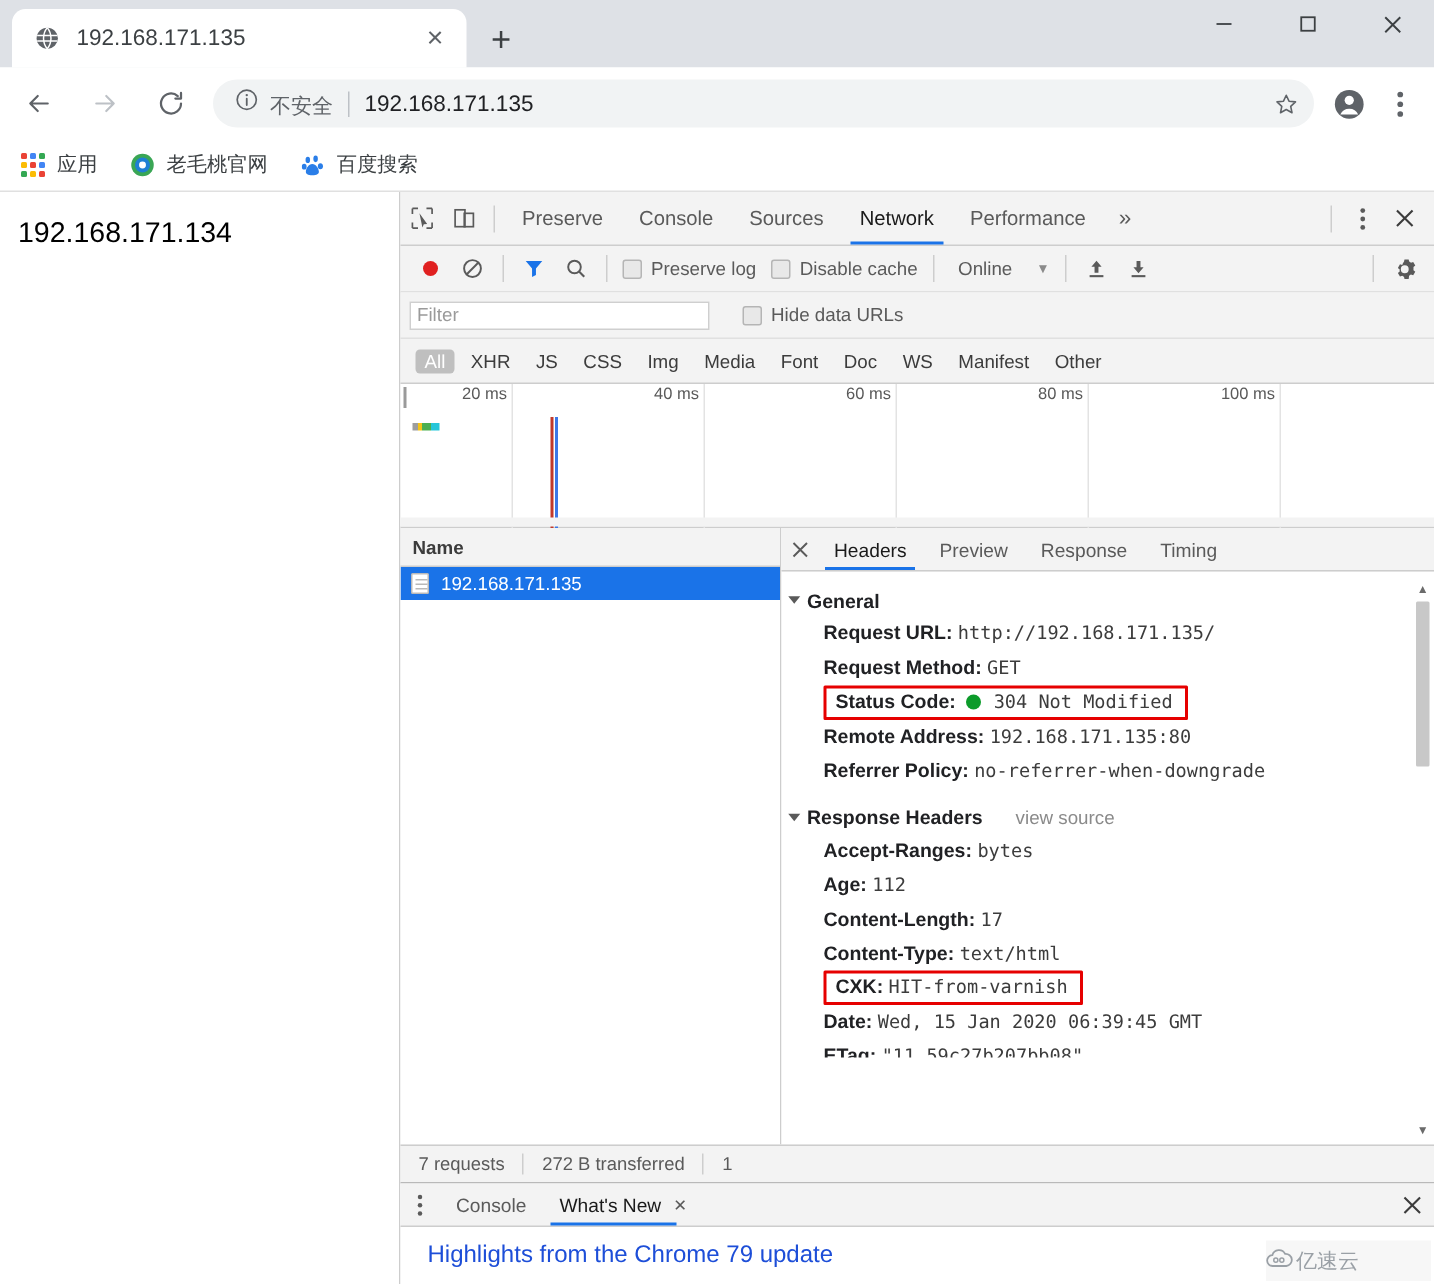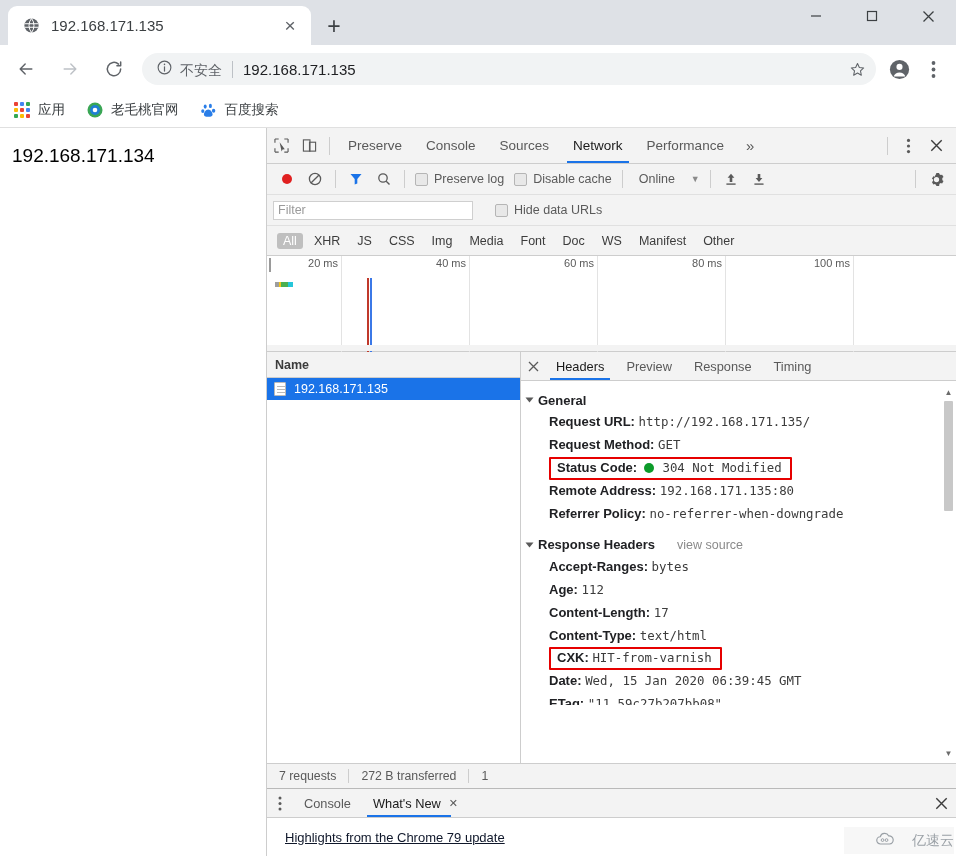--- a/index.html
+++ b/index.html
@@ -231,25 +231,25 @@
                  border-bottom: 1px solid #cdcdcd; }
   .drw-kebab { width: 26px; display:flex; align-items:center; justify-content:center; color:#5a5a5a; cursor:pointer; }
   .dwtab { padding: 0 11px; display:flex; align-items:center; font-size:12.8px; color:#5a5a5a;
            cursor:pointer; position:relative; }
   .dwtab.active { color:#1a1a1a; }
   .dwtab.active::after { content:''; position:absolute; left:5px; right:18px; bottom:0; height:2px; background:#1a73e8; }
   .dwtab .x { margin-left: 8px; font-size: 11px; color:#5a5a5a; }
   .drw-close { margin-left:auto; width:30px; display:flex; align-items:center; justify-content:center;
                color:#3c3c3c; font-size:16px; cursor:pointer; }
   .drawer-body { flex:1 1 auto; display:flex; align-items:center; padding-left: 18px; position:relative; }
-  .drawer-body .txt { font-size:13px; color:#0f172a;text-decoration:underline; }
+  .drawer-body .txt { font-size:16px; color:#1d4ed8; }
 
   .watermark { position:absolute; right: 2px; bottom: 2px; width: 110px; height: 27px;
-               background: #f7f7f7; display:flex; align-items:center; justify-content:flex-end;
-               color:#9aa0a6; font-size:14px; gap:16px; }
+               background: #f7f7f7; display:flex; align-items:center; justify-content:flex-start;
+               color:#9aa0a6; font-size:14px; gap:0; }
 </style>
 </head>
 <body>
 
 <div id="app">
 
   <div class="titlebar">
     <div class="tab">
       <span class="tab-favicon">
         <svg width="17" height="17" viewBox="0 0 24 24">

